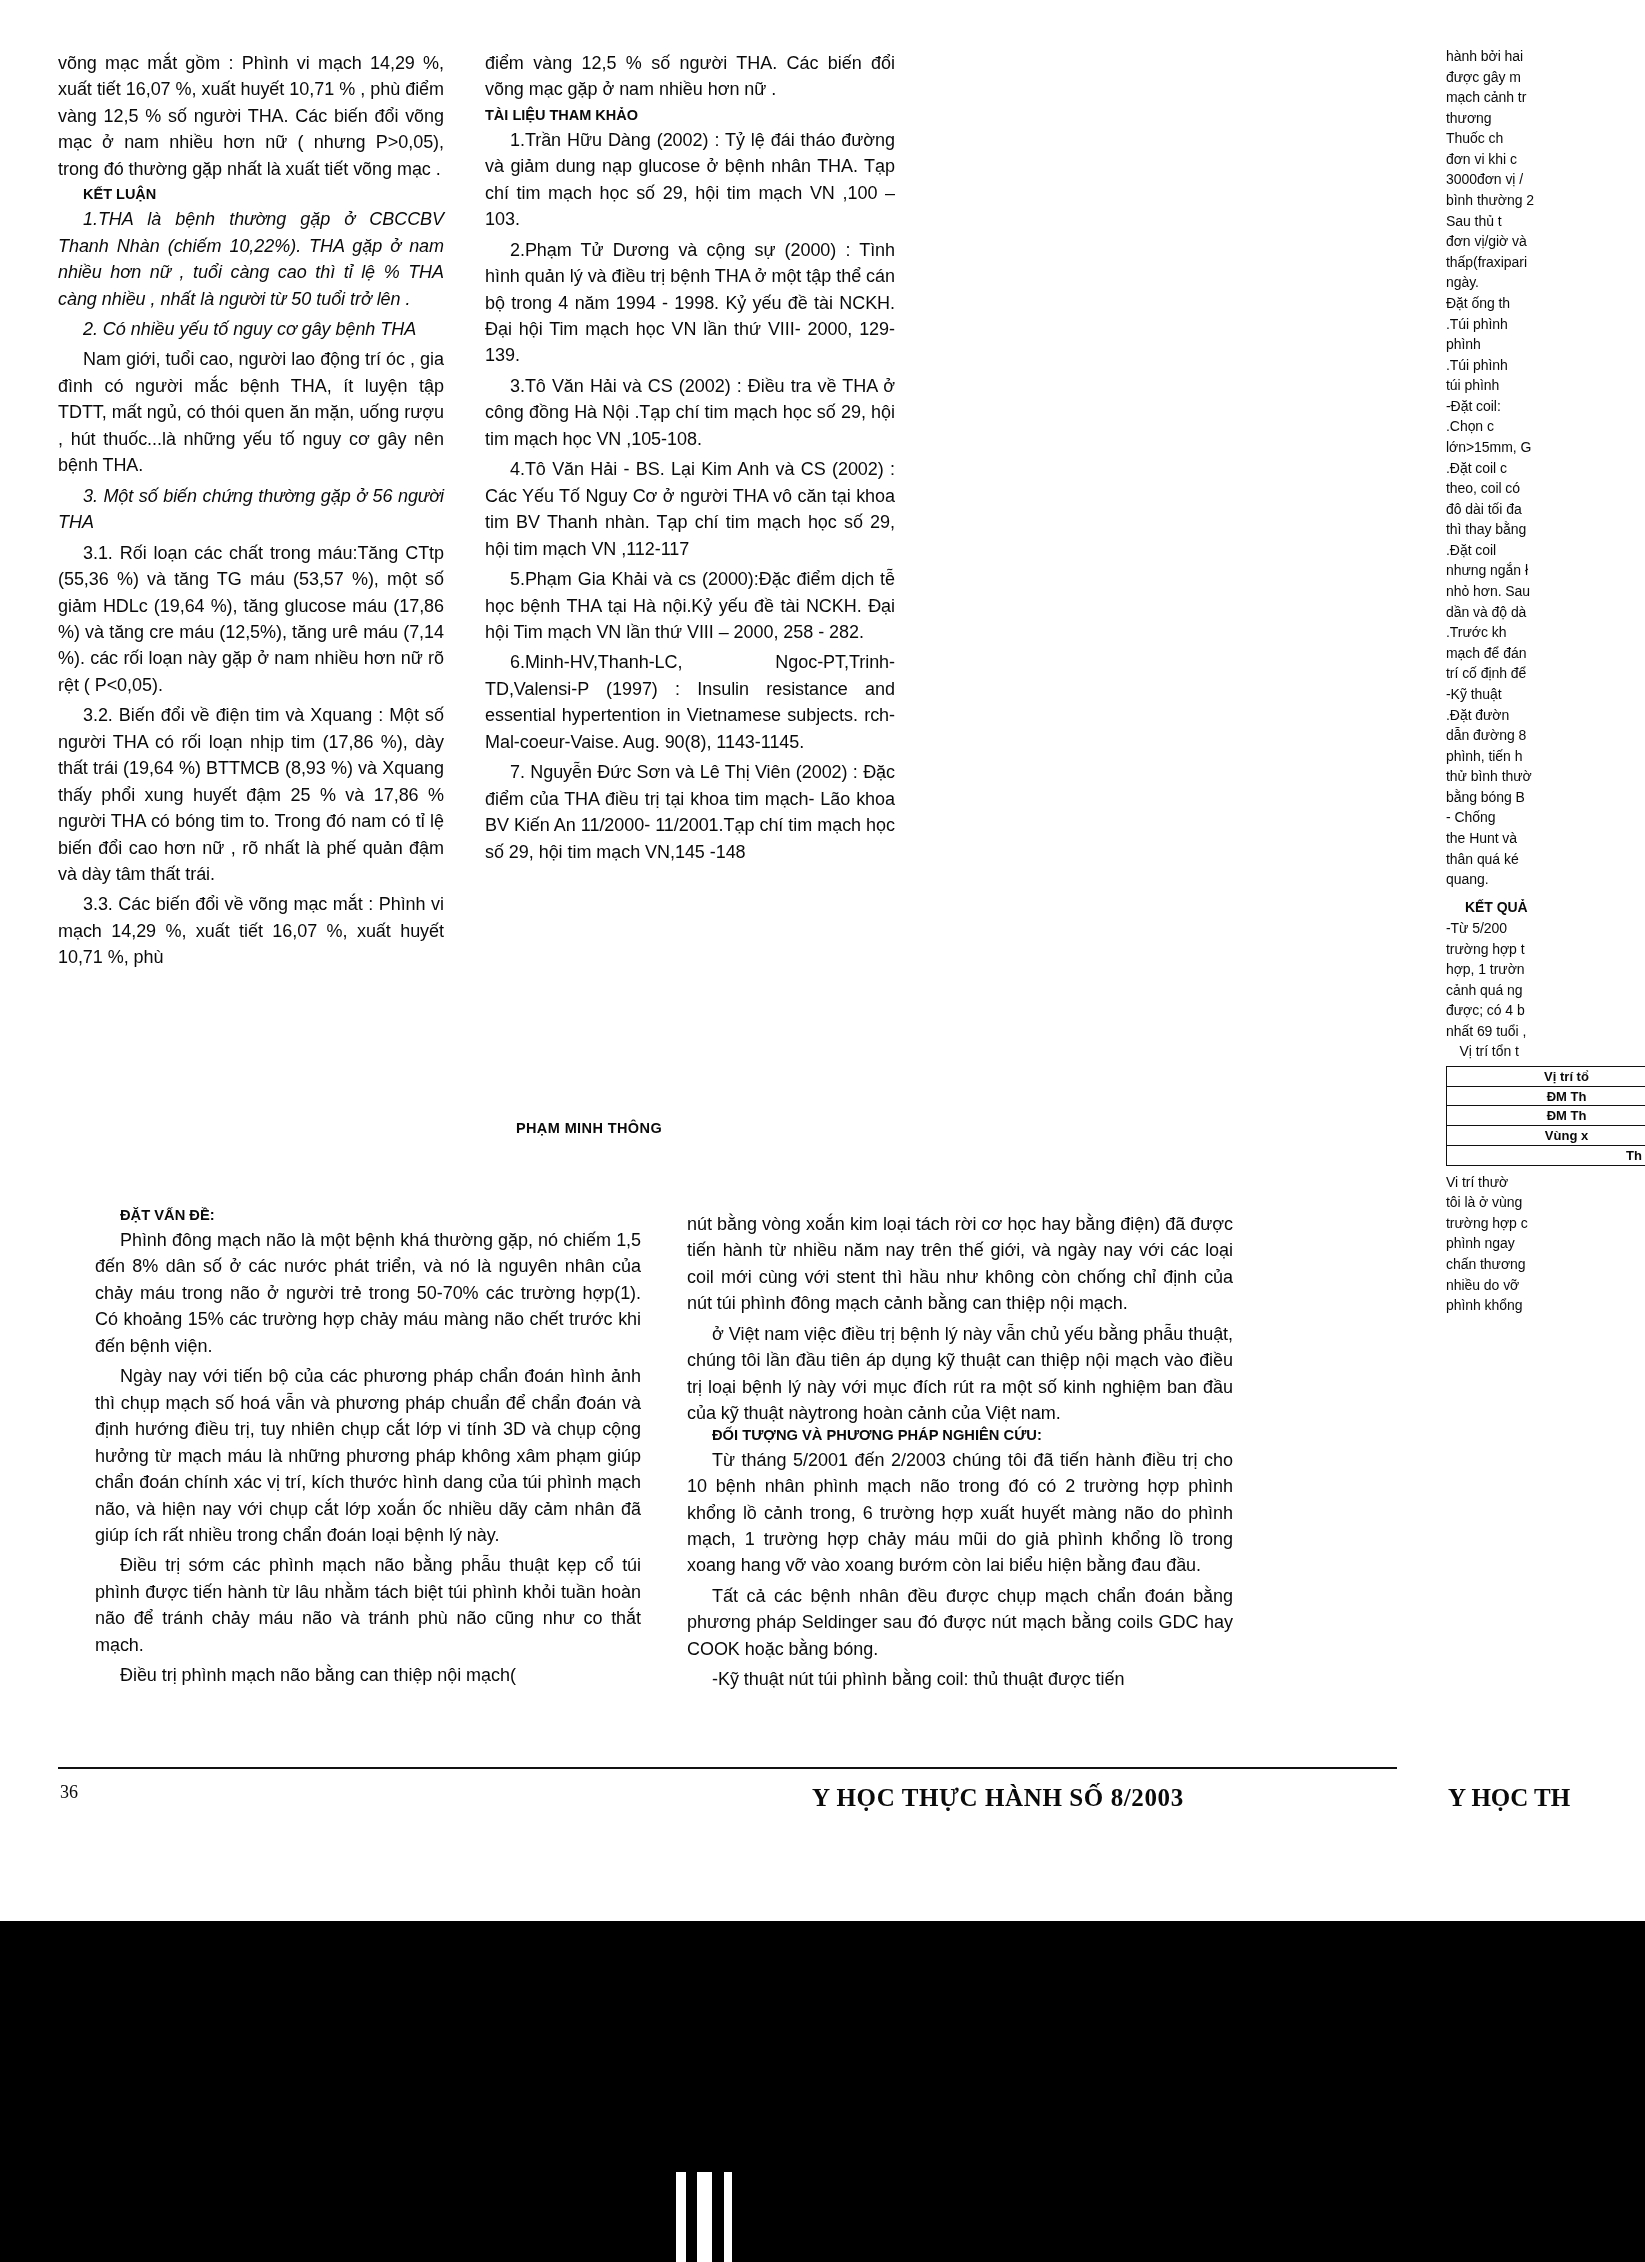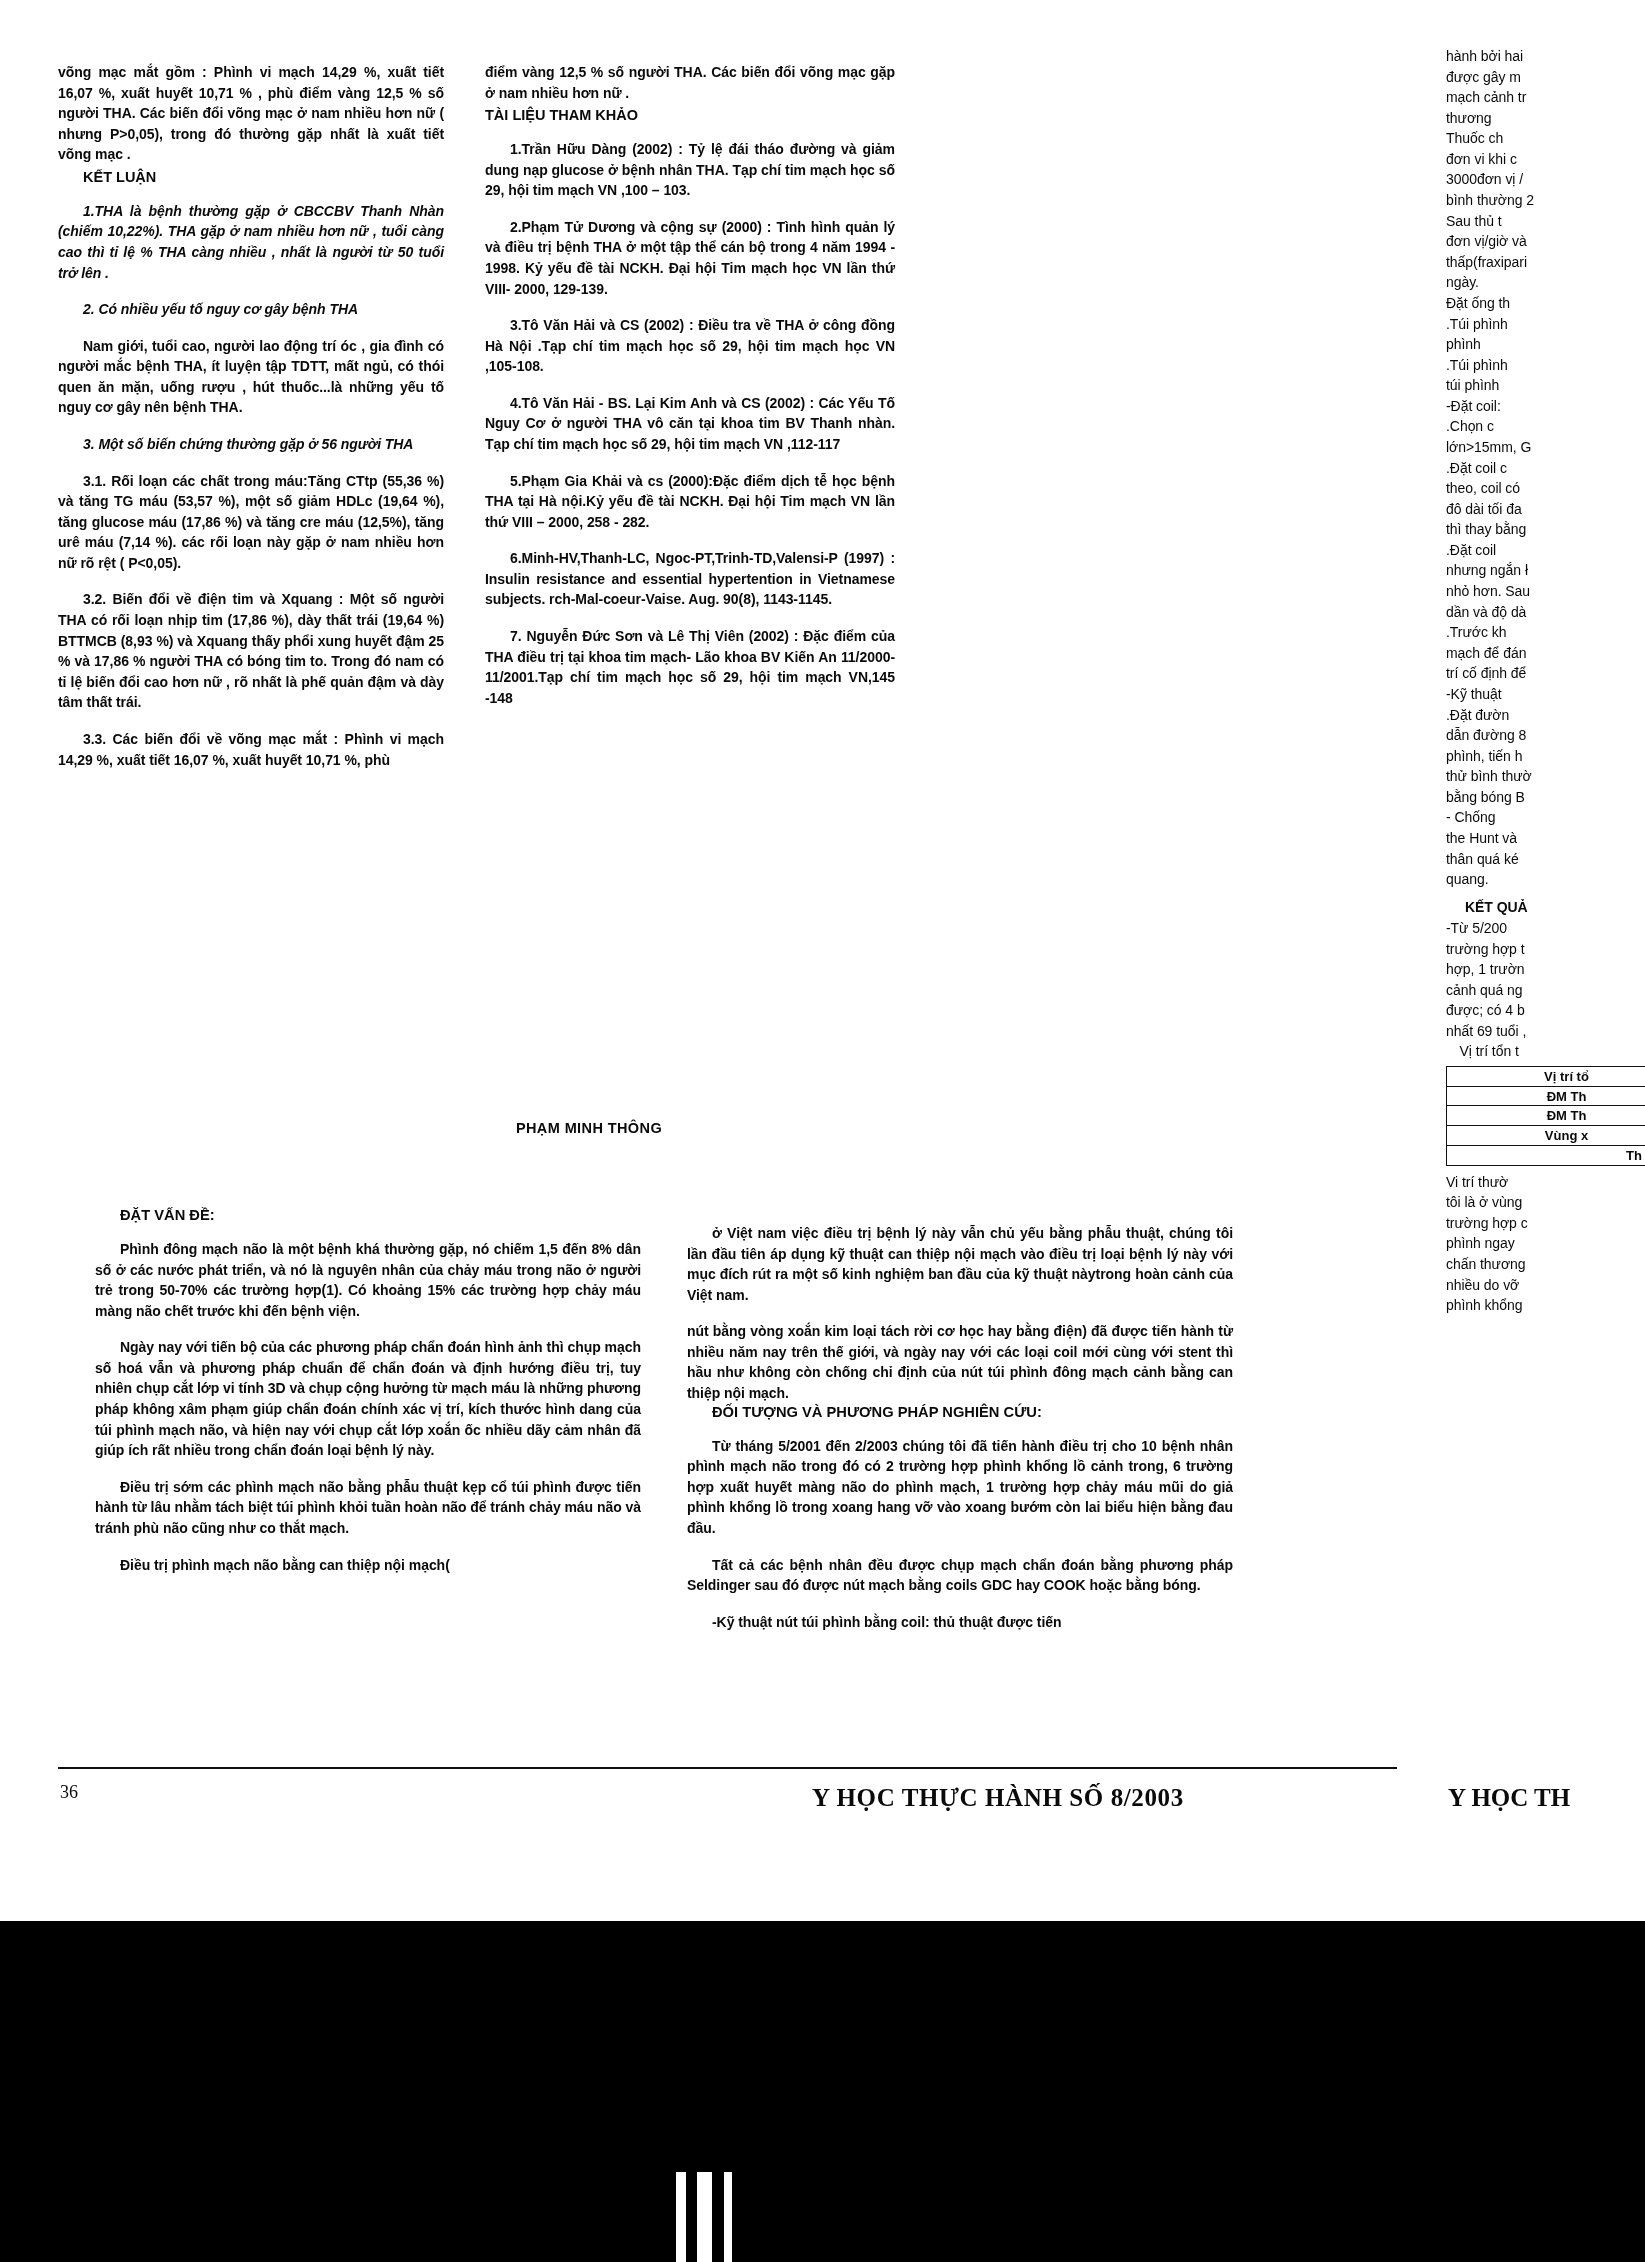--- a/index.html
+++ b/index.html
@@ -42,27 +42,26 @@
     display: flex;
     gap: 41px;
   }
   .col {
     width: 386px;
   }
   .col.wide { width: 386px; }
   .col.mid  { width: 410px; }
 
   p.t {
-    margin: 16px 0 0 0;
-    font-size: 14px;
+    margin: 4px 0 0 0;
+    font-size: 18px;
     line-height: 1.47;
     text-align: justify;
     text-justify: inter-word;
     letter-spacing: -0.05px;
-    font-weight: bold;
   }
   p.ind { text-indent: 25px; }
   p.it { font-style: italic; }
   .hd {
     font-size: 14.5px;
     font-weight: bold;
     margin: 3.9px 0 1.9px 0;
     text-indent: 25px;
   }
   .hd.noind { text-indent: 0; }
@@ -320,22 +319,22 @@
 
     <div class="low-cols">
       <div class="col">
         <div class="sec-hd">ĐẶT VẤN ĐỀ:</div>
         <p class="t ind">Phình đông mạch não là một bệnh khá thường gặp, nó chiếm 1,5 đến 8% dân số ở các nước phát triển, và nó là nguyên nhân của chảy máu trong não ở người trẻ trong 50-70% các trường hợp(1). Có khoảng 15% các trường hợp chảy máu màng não chết trước khi đến bệnh viện.</p>
         <p class="t ind">Ngày nay với tiến bộ của các phương pháp chẩn đoán hình ảnh thì chụp mạch số hoá vẫn và phương pháp chuẩn để chẩn đoán và định hướng điều trị, tuy nhiên chụp cắt lớp vi tính 3D và chụp cộng hưởng từ mạch máu là những phương pháp không xâm phạm giúp chẩn đoán chính xác vị trí, kích thước hình dang của túi phình mạch não, và hiện nay với chụp cắt lớp xoắn ốc nhiều dãy cảm nhân đã giúp ích rất nhiều trong chẩn đoán loại bệnh lý này.</p>
         <p class="t ind">Điều trị sớm các phình mạch não bằng phẫu thuật kẹp cổ túi phình được tiến hành từ lâu nhằm tách biệt túi phình khỏi tuần hoàn não để tránh chảy máu não và tránh phù não cũng như co thắt mạch.</p>
         <p class="t ind">Điều trị phình mạch não bằng can thiệp nội mạch(</p>
       </div>
       <div class="col">
+        <p class="t">nút bằng vòng xoắn kim loại tách rời cơ học hay bằng điện) đã được tiến hành từ nhiều năm nay trên thế giới, và ngày nay với các loại coil mới cùng với stent thì hầu như không còn chống chỉ định của nút túi phình đông mạch cảnh bằng can thiệp nội mạch.</p>
         <p class="t ind">ở Việt nam việc điều trị bệnh lý này vẫn chủ yếu bằng phẫu thuật, chúng tôi lần đầu tiên áp dụng kỹ thuật can thiệp nội mạch vào điều trị loại bệnh lý này với mục đích rút ra một số kinh nghiệm ban đầu của kỹ thuật nàytrong hoàn cảnh của Việt nam.</p>
-        <p class="t">nút bằng vòng xoắn kim loại tách rời cơ học hay bằng điện) đã được tiến hành từ nhiều năm nay trên thế giới, và ngày nay với các loại coil mới cùng với stent thì hầu như không còn chống chỉ định của nút túi phình đông mạch cảnh bằng can thiệp nội mạch.</p>
         <div class="sec-hd">ĐỐI TƯỢNG VÀ PHƯƠNG PHÁP NGHIÊN CỨU:</div>
         <p class="t ind">Từ tháng 5/2001 đến 2/2003 chúng tôi đã tiến hành điều trị cho 10 bệnh nhân phình mạch não trong đó có 2 trường hợp phình khổng lồ cảnh trong, 6 trường hợp xuất huyết màng não do phình mạch, 1 trường hợp chảy máu mũi do giả phình khổng lồ trong xoang hang vỡ vào xoang bướm còn lai biểu hiện bằng đau đầu.</p>
         <p class="t ind">Tất cả các bệnh nhân đều được chụp mạch chẩn đoán bằng phương pháp Seldinger sau đó được nút mạch bằng coils GDC hay COOK hoặc bằng bóng.</p>
         <p class="t ind">-Kỹ thuật nút túi phình bằng coil: thủ thuật được tiến</p>
       </div>
     </div>
 
     <div class="rule"></div>
     <div class="folio">36</div>
     <div class="journal">Y HỌC THỰC HÀNH  SỐ 8/2003</div>

